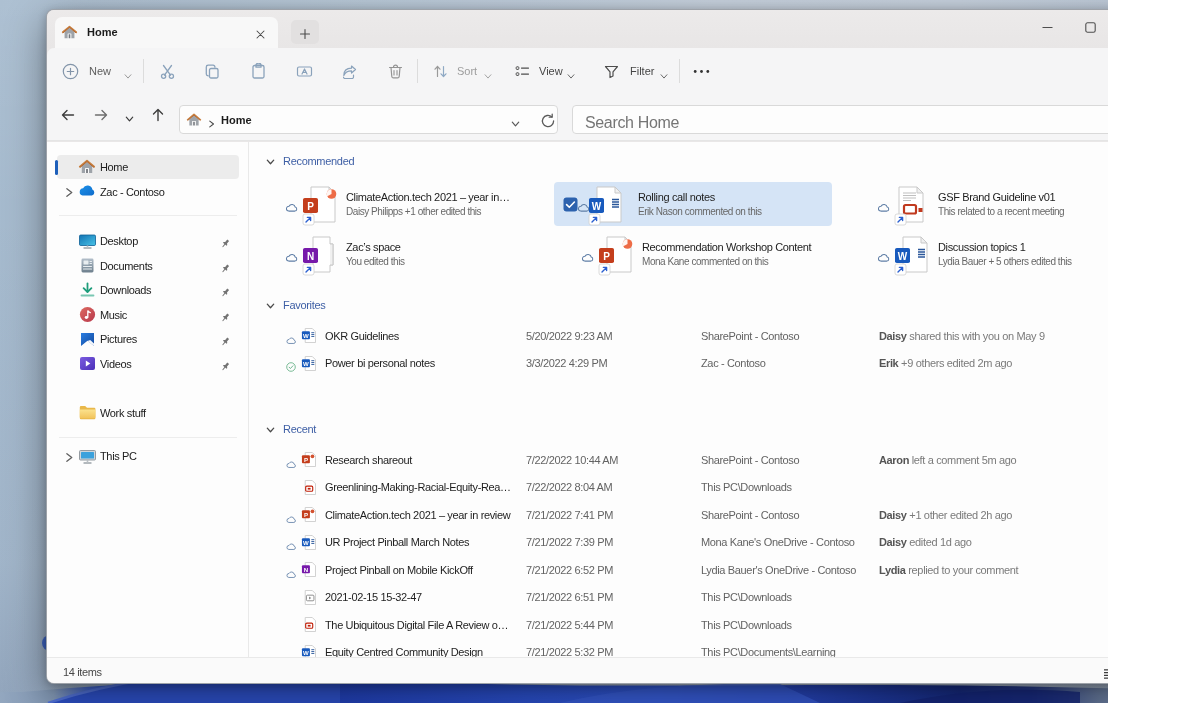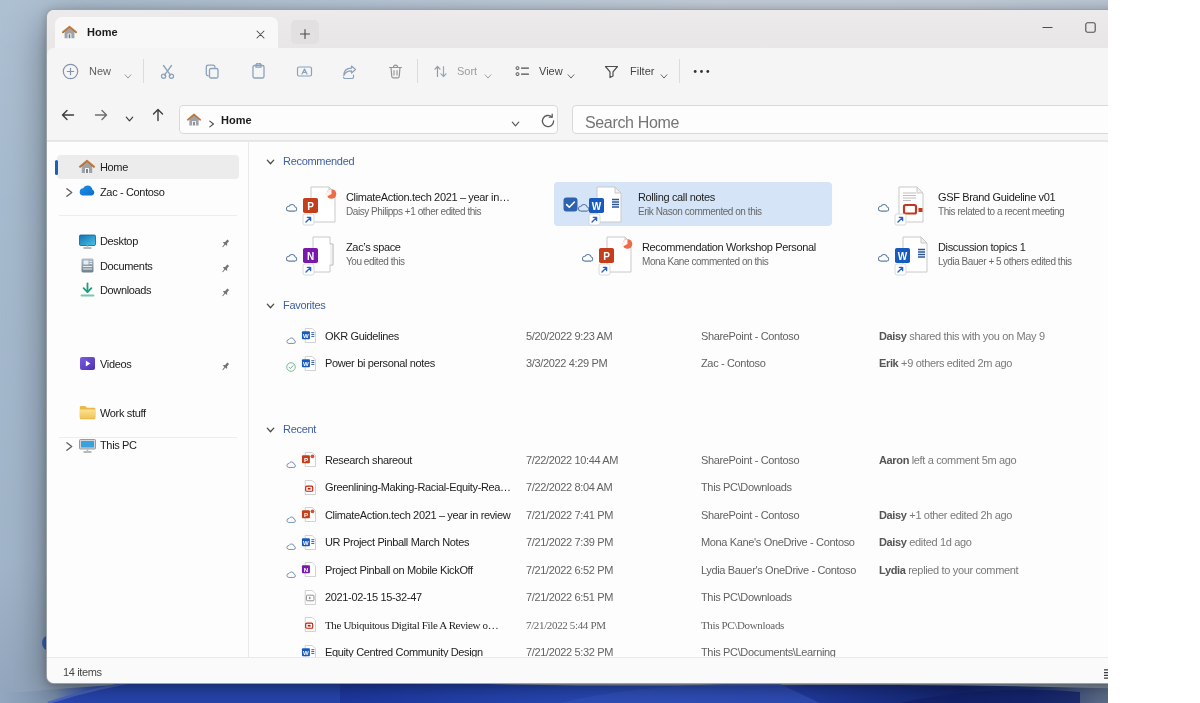--- a/index.html
+++ b/index.html
@@ -316,20 +316,59 @@
                 <path d="M3.5 14.5 h12" stroke="#79c7b2" stroke-width="1.8" stroke-linecap="round"></path>
               </svg></span>
             <span class="ntext">Downloads</span>
             <span class="npin"><svg width="11" height="11" viewBox="0 0 13 13">
                 <g transform="rotate(40 6.5 6.5)">
                   <path d="M5.1 1.6 L7.9 1.6 L7.9 5.4 L9.3 6.6 L9.3 7.8 L3.7 7.8 L3.7 6.6 L5.1 5.4 Z" fill="#737373"></path>
                   <path d="M6.5 7.8 L6.5 11.4" stroke="#737373" stroke-width="1.1" stroke-linecap="round"></path>
                 </g>
               </svg></span>
           </div>
+          <div class="navrow" style="top:160.5px;">
+            <span class="nicon"><svg width="19" height="19" viewBox="0 0 19 19">
+                <defs>
+                  <linearGradient id="mu" x1="0" y1="0" x2="1" y2="1">
+                    <stop offset="0" stop-color="#dd6a60"></stop>
+                    <stop offset="1" stop-color="#b8394d"></stop>
+                  </linearGradient>
+                </defs>
+                <circle cx="9.5" cy="9.5" r="7.6" fill="url(#mu)"></circle>
+                <path d="M9.8 12.3 V5.6 C9.8 5.6 10.4 7.2 12.3 7.6" stroke="#ffffff" stroke-width="1.3" fill="none" stroke-linecap="round"></path>
+                <ellipse cx="8.4" cy="12.5" rx="1.7" ry="1.4" fill="#ffffff"></ellipse>
+              </svg></span>
+            <span class="ntext">Music</span>
+            <span class="npin"><svg width="11" height="11" viewBox="0 0 13 13">
+                <g transform="rotate(40 6.5 6.5)">
+                  <path d="M5.1 1.6 L7.9 1.6 L7.9 5.4 L9.3 6.6 L9.3 7.8 L3.7 7.8 L3.7 6.6 L5.1 5.4 Z" fill="#737373"></path>
+                  <path d="M6.5 7.8 L6.5 11.4" stroke="#737373" stroke-width="1.1" stroke-linecap="round"></path>
+                </g>
+              </svg></span>
+          </div>
+          <div class="navrow" style="top:185.0px;">
+            <span class="nicon"><svg width="19" height="19" viewBox="0 0 19 19">
+                <defs>
+                  <linearGradient id="pc" x1="0" y1="0" x2="1" y2="1">
+                    <stop offset="0" stop-color="#2a7de1"></stop>
+                    <stop offset="1" stop-color="#134a9e"></stop>
+                  </linearGradient>
+                </defs>
+                <path d="M3 3 h13 v13 l-6.5 -5.2 L3 16 Z" fill="url(#pc)"></path>
+                <path d="M9.5 10.9 L16 16 L16 13.5 L12.2 10 Z" fill="#ffffff" opacity="0.95"></path>
+              </svg></span>
+            <span class="ntext">Pictures</span>
+            <span class="npin"><svg width="11" height="11" viewBox="0 0 13 13">
+                <g transform="rotate(40 6.5 6.5)">
+                  <path d="M5.1 1.6 L7.9 1.6 L7.9 5.4 L9.3 6.6 L9.3 7.8 L3.7 7.8 L3.7 6.6 L5.1 5.4 Z" fill="#737373"></path>
+                  <path d="M6.5 7.8 L6.5 11.4" stroke="#737373" stroke-width="1.1" stroke-linecap="round"></path>
+                </g>
+              </svg></span>
+          </div>
           <div class="navrow" style="top:209.5px;">
             <span class="nicon"><svg width="19" height="19" viewBox="0 0 19 19">
                 <defs>
                   <linearGradient id="vd" x1="0" y1="0" x2="1" y2="1">
                     <stop offset="0" stop-color="#7b5ce0"></stop>
                     <stop offset="1" stop-color="#4a2fb8"></stop>
                   </linearGradient>
                 </defs>
                 <rect x="2" y="3" width="15" height="13" rx="2" fill="url(#vd)"></rect>
                 <path d="M7.8 6.5 L12.3 9.5 L7.8 12.5 Z" fill="#ffffff"></path>
@@ -349,21 +388,21 @@
                     <stop offset="0" stop-color="#fbe28e"></stop>
                     <stop offset="1" stop-color="#f2c45c"></stop>
                   </linearGradient>
                 </defs>
                 <path d="M1.8 4.2 a1.2 1.2 0 0 1 1.2 -1.2 h4.2 l1.8 1.8 h7.2 a1.2 1.2 0 0 1 1.2 1.2 v9 a1.2 1.2 0 0 1 -1.2 1.2 h-13.2 a1.2 1.2 0 0 1 -1.2 -1.2 Z" fill="#e9b84a"></path>
                 <path d="M1.8 6.5 h15.6 v7.5 a1.2 1.2 0 0 1 -1.2 1.2 h-13.2 a1.2 1.2 0 0 1 -1.2 -1.2 Z" fill="url(#fl)"></path>
               </svg></span>
             <span class="ntext">Work stuff</span>
           </div>
           <div class="nav-sep" style="top:295px;"></div>
-          <div class="navrow" style="top:291px;">
+          <div class="navrow" style="top:302px;">
             <span class="nchev"><svg width="13" height="13" viewBox="0 0 12 12">
                 <path d="M4.5 2.5 L9 6 L4.5 9.5" fill="none" stroke="#5f5f5f" stroke-width="1.2" stroke-linecap="round" stroke-linejoin="round"></path>
               </svg></span>
             <span class="nicon"><svg width="19" height="19" viewBox="0 0 19 19">
                 <rect x="1.5" y="3.5" width="16" height="9.5" rx="1" fill="#cfd6db" stroke="#8a9299" stroke-width="0.9"></rect>
                 <rect x="3" y="5" width="13" height="6.5" rx="0.5" fill="#3ba1dc"></rect>
                 <path d="M6 16 h7" stroke="#9aa2a8" stroke-width="1.4" stroke-linecap="round"></path>
                 <path d="M9.5 13 v2.6" stroke="#b9bfc4" stroke-width="1.6"></path>
               </svg></span>
             <span class="ntext">This PC</span>
@@ -459,21 +498,21 @@
                 <path d="M30 1 v6 h6 Z" fill="#f0f0f0" stroke="#c9c9c9" stroke-width="1" stroke-linejoin="round"></path>
                 <circle cx="32.5" cy="8" r="4.8" fill="#ed6c47"></circle>
                 <path d="M32.5 8 V3.2 A4.8 4.8 0 0 0 28.3 10.3 Z" fill="#fff5f2"></path>
                 <rect x="4" y="12" width="15" height="15" rx="1.8" fill="#c43e1c"></rect>
                 <text x="11.5" y="23.5" font-family="Liberation Sans" font-size="10" font-weight="bold" fill="#ffffff" text-anchor="middle">P</text>
                 <g transform="translate(4,28)">
                   <rect x="0" y="0" width="11" height="11" rx="2" fill="#ffffff" stroke="#d0d0d0" stroke-width="0.8"></rect>
                   <path d="M3 8 L7.5 3.5 M4.4 3.4 h3.2 v3.2" fill="none" stroke="#2a5fd0" stroke-width="1.4" stroke-linecap="round" stroke-linejoin="round"></path>
                 </g>
               </svg></span>
-            <span class="ct1">Recommendation Workshop Personal</span>
+            <span class="ct1">Recommendation Workshop Content</span>
             <span class="ct2">Mona Kane commented on this</span>
           </div>
           <div class="card" style="left:601px;top:90px;">
             <span style="position:absolute;left:27px;top:17px;"><svg width="14" height="11" viewBox="0 0 17 14">
                 <path d="M4.4 11.6 a3.1 3.1 0 0 1 .3 -6.2 a4.2 4.2 0 0 1 7.9 1.1 a2.6 2.6 0 0 1 -.4 5.1 Z" fill="none" stroke="#5f7ea6" stroke-width="1.3" stroke-linejoin="round"></path>
               </svg></span>
             <span style="position:absolute;left:41px;top:4px;"><svg width="40" height="42" viewBox="0 0 40 42">
                 <path d="M12 1 h18 l6 6 v29 h-24 Z" fill="#ffffff" stroke="#c9c9c9" stroke-width="1"></path>
                 <path d="M30 1 v6 h6 Z" fill="#f0f0f0" stroke="#c9c9c9" stroke-width="1" stroke-linejoin="round"></path>
                 <path d="M27 13.5 h7 M27 16 h7 M27 18.5 h7 M27 21 h7" stroke="#2b579a" stroke-width="1.6"></path>
@@ -596,21 +635,21 @@
           <div class="row" style="top:441px;">
             <span class="rficon"><svg width="15" height="15" viewBox="0 0 16 16">
                 <path d="M4.5 0.5 h7.5 l3.5 3.5 v11.5 h-11 Z" fill="#ffffff" stroke="#c9c9c9" stroke-width="0.9"></path>
                 <rect x="5.8" y="5.5" width="8" height="6" rx="1" fill="none" stroke="#8a8a8a" stroke-width="1"></rect>
                 <path d="M8.5 7 l2.5 1.5 l-2.5 1.5 Z" fill="#8a8a8a"></path>
               </svg></span>
             <span class="rname">2021-02-15 15-32-47</span>
             <span class="rdate">7/21/2022 6:51 PM</span>
             <span class="rloc">This PC\Downloads</span>
           </div>
-          <div class="row" style="top:468.5px;font-family:Liberation Serif, serif;">
+          <div class="row" style="top:468.5px;">
             <span class="rficon"><svg width="15" height="15" viewBox="0 0 16 16">
                 <path d="M4.5 0.5 h7.5 l3.5 3.5 v11.5 h-11 Z" fill="#ffffff" stroke="#c9c9c9" stroke-width="0.9"></path>
                 <rect x="5" y="6.5" width="7.5" height="5.5" rx="1.2" fill="#ffffff" stroke="#c11e07" stroke-width="1.2"></rect>
                 <rect x="7.2" y="8.4" width="3" height="1.8" fill="#c11e07"></rect>
               </svg></span>
             <span class="rname">The Ubiquitous Digital File A Review o…</span>
             <span class="rdate">7/21/2022 5:44 PM</span>
             <span class="rloc">This PC\Downloads</span>
           </div>
           <div class="row" style="top:496px;">

